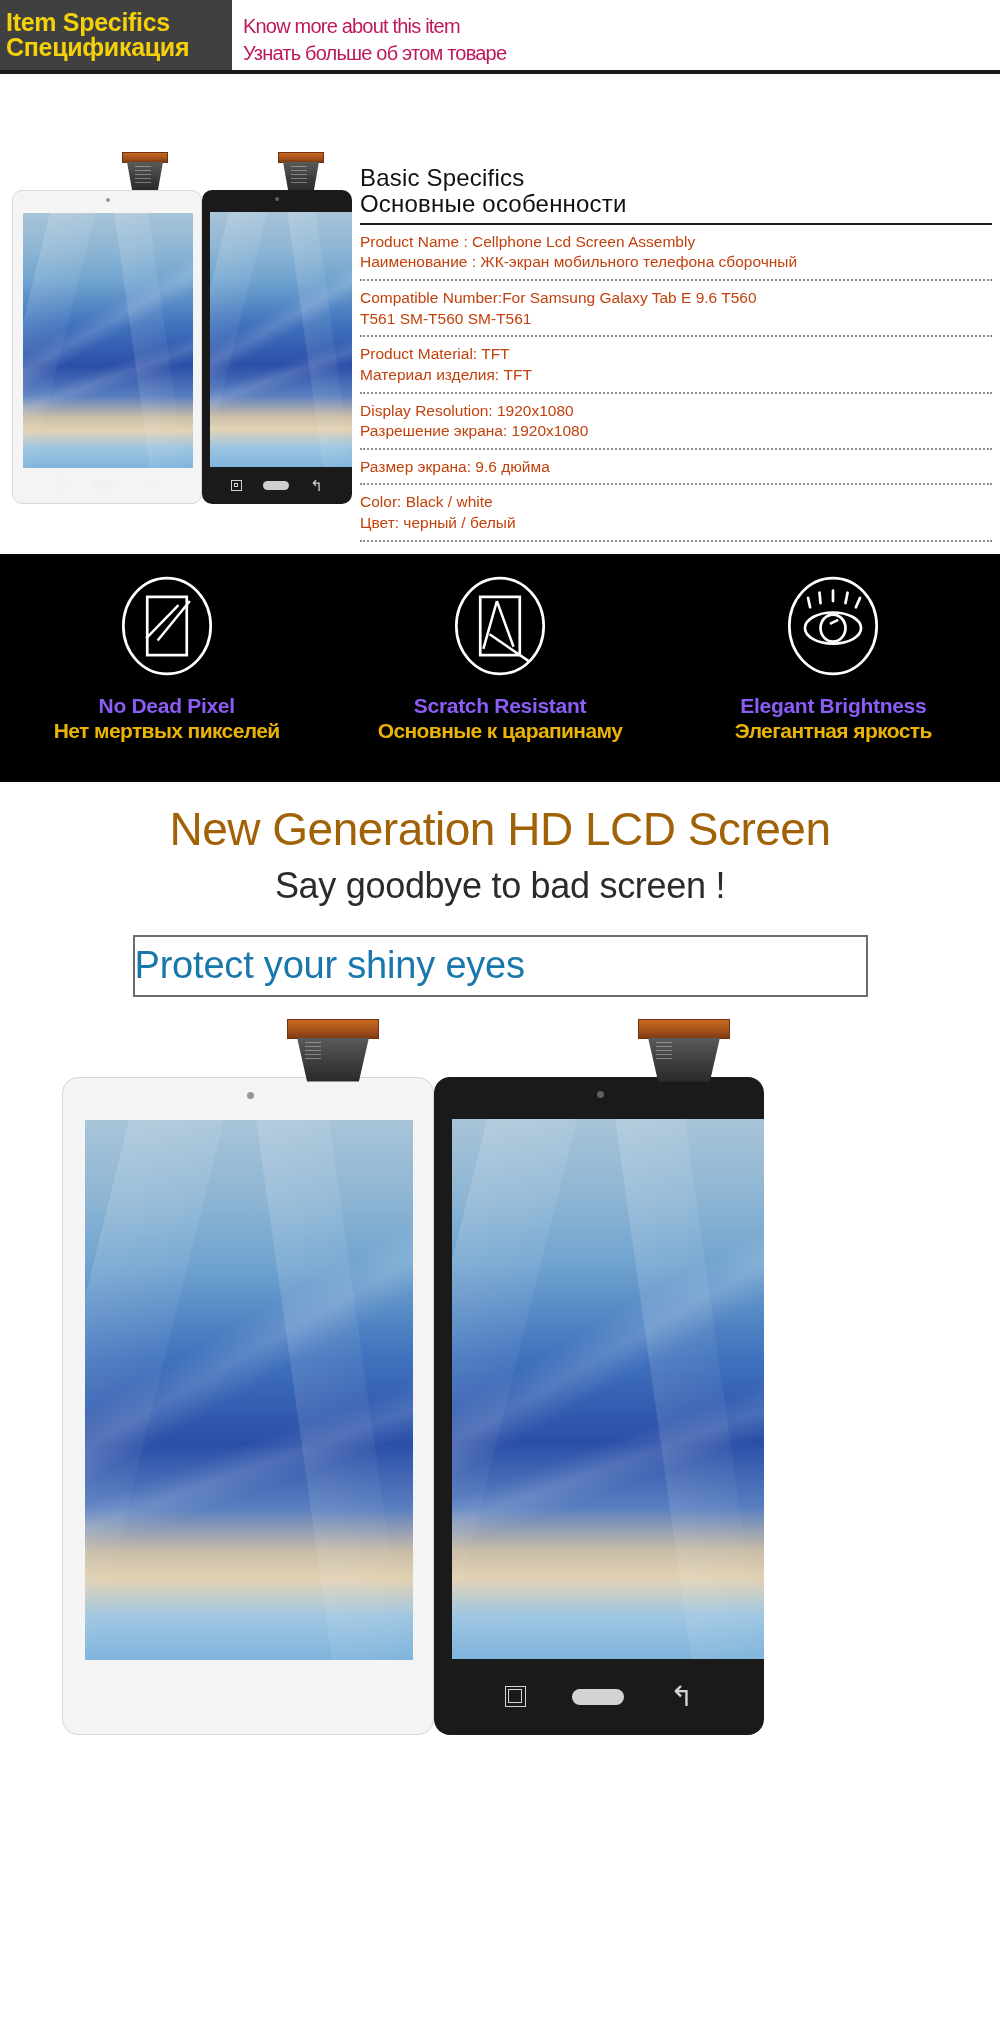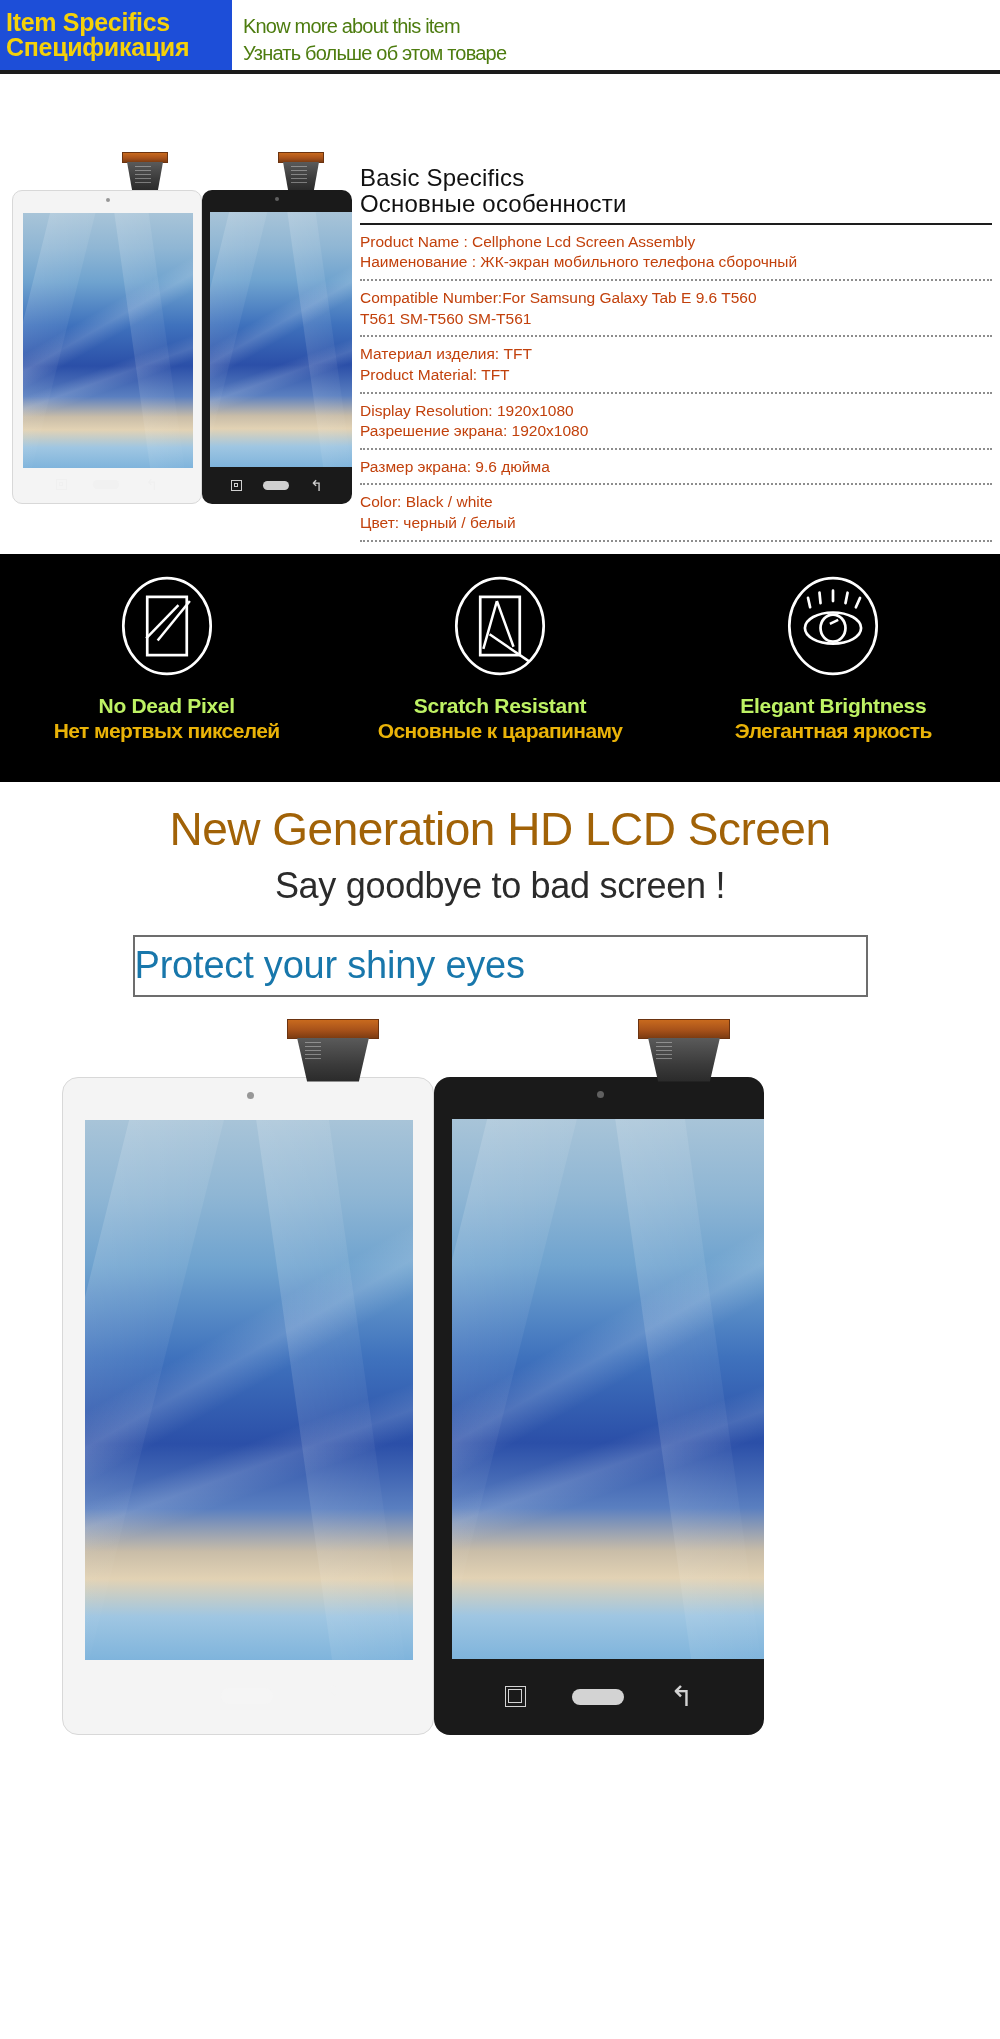--- a/index.html
+++ b/index.html
@@ -8,27 +8,27 @@
     background: #ffffff;
     font-family: "Liberation Sans", sans-serif;
     overflow: hidden;
     position: relative;
   }
 
   
   .header { position: relative; width: 1000px; height: 74px; background: #fff; }
   .header-badge {
     position: absolute; left: 0; top: 0; width: 232px; height: 70px;
-    background: #1d4ed8; display: flex; flex-direction: column;
+    background: #404040; display: flex; flex-direction: column;
     justify-content: center; padding-left: 6px;
   }
   .badge-en { font-size: 25px; font-weight: bold; color: #f5d10a; line-height: 1.02; letter-spacing: -0.3px;}
   .badge-ru { font-size: 25px; font-weight: bold; color: #f5d10a; line-height: 1.02; letter-spacing: -0.3px;}
   .header-sub { position: absolute; left: 243px; top: 13px; }
-  .header-sub div { font-size: 20px; color: #4d7c0f; line-height: 1.35; letter-spacing: -0.8px; }
+  .header-sub div { font-size: 20px; color: #be185d; line-height: 1.35; letter-spacing: -0.8px; }
   .header-rule { position: absolute; left: 0; top: 70px; width: 1000px; height: 4px; background: #1b1b1b; }
 
   
   .spec-section { position: relative; width: 1000px; height: 480px; background: #fff; }
 
   
   .tab-sm-wrap { position: absolute; left: 12px; top: 100px; width: 340px; height: 330px; }
 
   .tablet { position: absolute; }
   .flex-cable {
@@ -101,21 +101,21 @@
   .spec-row:last-child { border-bottom: 2px dotted #8d8d8d; }
   .spec-row div { font-size: 15.5px; color: #c2410c; line-height: 1.33; letter-spacing: 0px; }
 
   
   .features {
     position: relative; width: 1000px; height: 228px; background: #000000;
     display: flex;
   }
   .feature { flex: 1; position: relative; display: flex; flex-direction: column; align-items: center; }
   .f-icon { margin-top: 20px; width: 104px; height: 104px; }
-  .f-en { margin-top: 16px; font-size: 21px; font-weight: bold; color: #bef264; letter-spacing: -0.3px; }
+  .f-en { margin-top: 16px; font-size: 21px; font-weight: bold; color: #8b5cf6; letter-spacing: -0.3px; }
   .f-ru { margin-top: 1px; font-size: 21px; font-weight: bold; color: #eab308; letter-spacing: -0.6px; white-space: nowrap; }
 
   
   .headline { position: relative; width: 1000px; padding-top: 22px; text-align: center; background:#fff; }
   .h1 { font-size: 46px; color: #a16207; font-weight: 400; letter-spacing: -0.5px; line-height: 1.1; }
   .h2 { font-size: 36px; color: #2b2b2b; font-weight: 400; margin-top: 10px; letter-spacing: -0.3px; }
   .cta-box {
     margin: 28px auto 0 auto; width: 735px; height: 62px;
     border: 2px solid #6d6d6d; background: #fff;
     display: flex; align-items: center; 
@@ -207,22 +207,22 @@
 
     <div class="spec-row">
       <div>Product Name :  Cellphone Lcd Screen Assembly</div>
       <div>Наименование :  ЖК-экран мобильного телефона сборочный</div>
     </div>
     <div class="spec-row">
       <div>Compatible Number:For Samsung Galaxy Tab E 9.6 T560</div>
       <div> T561 SM-T560 SM-T561</div>
     </div>
     <div class="spec-row">
+      <div>Product  Material: TFT</div>
       <div>Материал изделия: TFT</div>
-      <div>Product  Material: TFT</div>
     </div>
     <div class="spec-row">
       <div>Display Resolution: 1920x1080</div>
       <div>Разрешение экрана: 1920x1080</div>
     </div>
     <div class="spec-row">
       <div>Размер экрана: 9.6 дюйма</div>
     </div>
     <div class="spec-row">
       <div>Color: Black / white</div>

